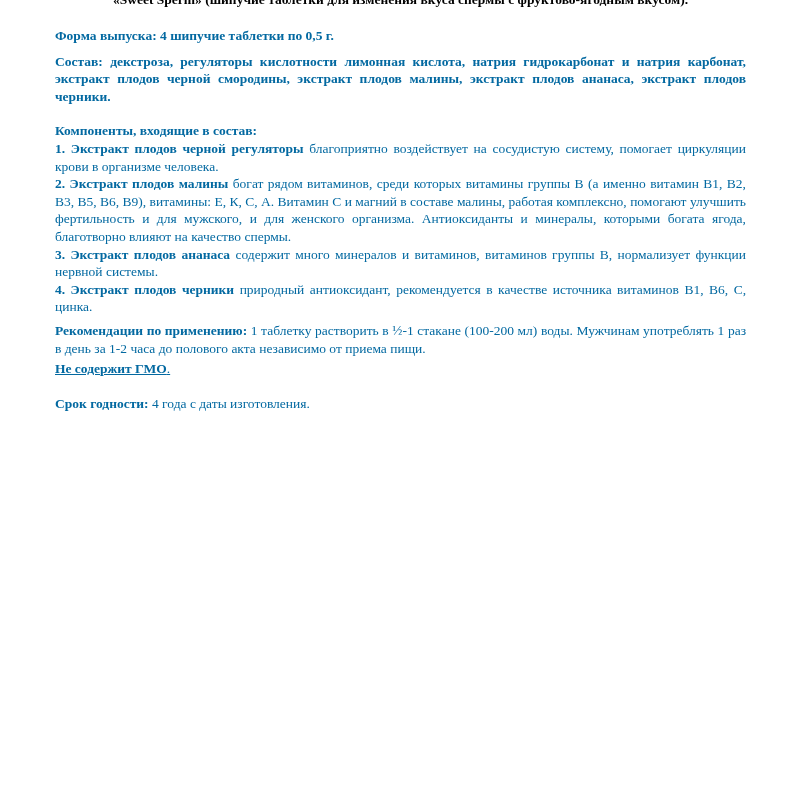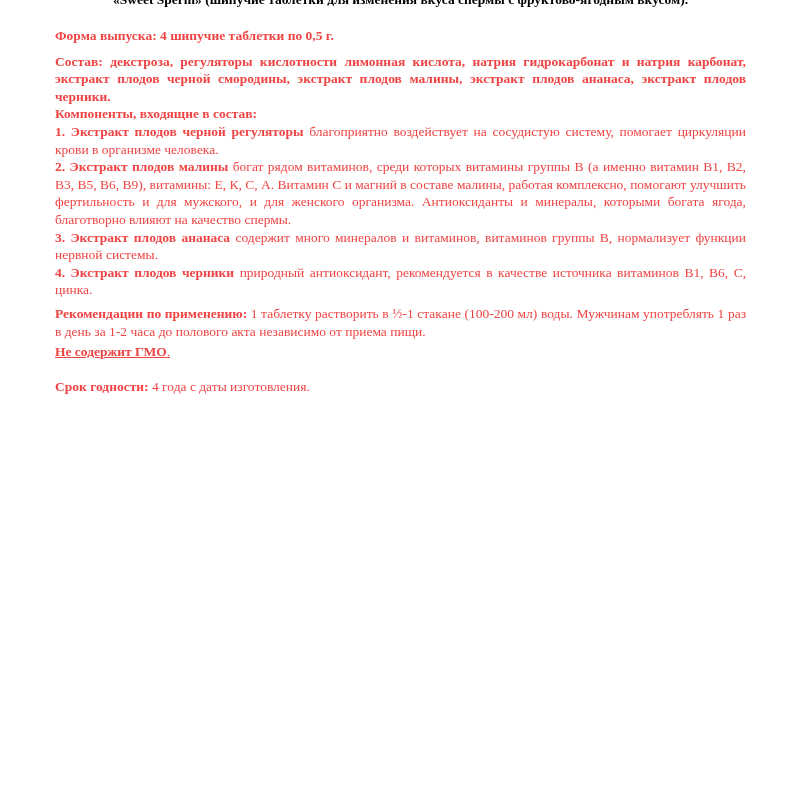--- a/index.html
+++ b/index.html
@@ -32,21 +32,21 @@
     width: 691px;
   }
 
   .para {
     margin: 0;
     padding: 0;
     text-align: justify;
     text-justify: inter-word;
     font-size: 13.5px;
     line-height: 17.6px;
-    color: #ef4444;
+    color: #0369a1;
   }
 
   .bold {
     font-weight: bold;
   }
 
   
   .clipped-title {
     position: absolute;
     left: 0;
@@ -55,21 +55,21 @@
     text-align: center;
     font-weight: bold;
     font-size: 13.5px;
     line-height: 17.6px;
     white-space: nowrap;
     overflow: hidden;
   }
 
   .block-forma     { margin-top: 27px; }
   .block-sostav    { margin-top: 8px; }
-  .block-komp      { }
+  .block-komp      { margin-top: 17px; }
   .block-rec       { margin-top: 6px; }
   .block-gmo       { margin-top: 3px; text-decoration: underline; }
   .block-storage   { margin-top: 17px; }
   .block-shelf     { margin-top: 17px; }
 
   
   .para.all-bold {
     font-weight: bold;
   }
 

